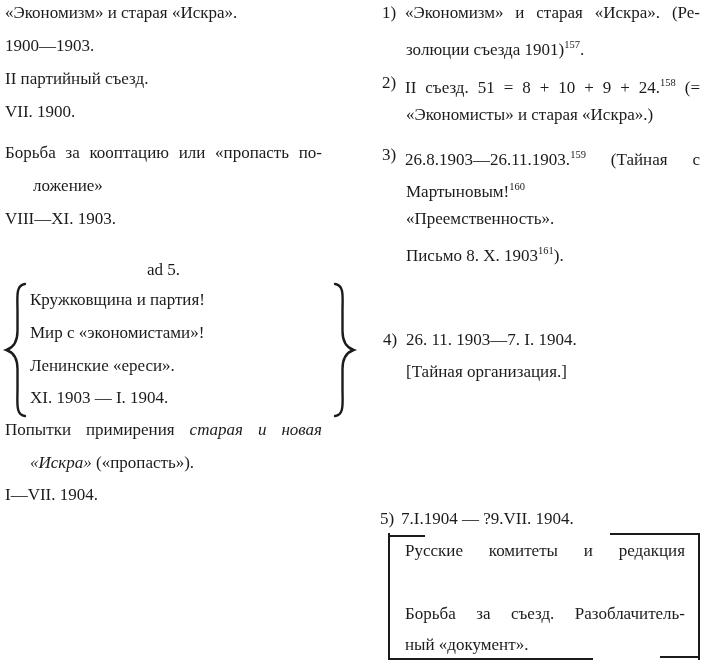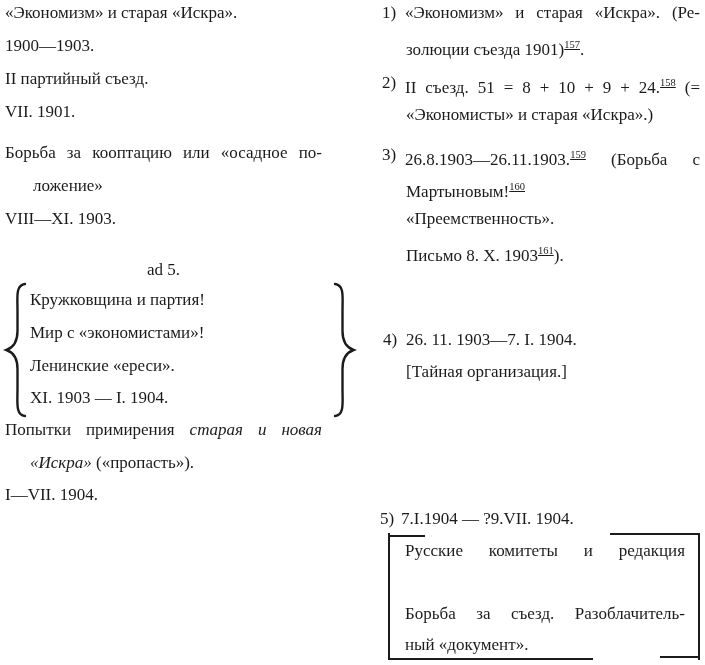--- a/index.html
+++ b/index.html
@@ -6,36 +6,36 @@
   body{
     width:705px;height:665px;background:#ffffff;position:relative;
     font-family:"Liberation Serif", serif;font-size:17px;color:#1b1b1b;
     overflow:hidden;
   }
   .ln{position:absolute;white-space:nowrap;line-height:22px;}
   .jl{white-space:normal;text-align:justify;text-align-last:justify;}
   .rt{}
   .ct{text-align:center;}
   .it{font-style:italic;}
-  .sup{font-size:10.5px;vertical-align:7px;text-decoration:underline;}
+  .sup{font-size:10.5px;vertical-align:7px;}
   .sp{font-style:italic;letter-spacing:4.5px;}
   .brace{position:absolute;}
   .box{position:absolute;left:388px;top:533px;width:312px;height:127px;}
   .bl{position:absolute;background:#1b1b1b;}
 </style>
 </head>
 <body>
 
 <div class="ln" style="left:5px;top:2px;width:317px">«Экономизм» и старая «Искра».</div>
 <div class="ln rt" style="left:5px;top:35px;width:317px">1900—1903.</div>
 
 <div class="ln" style="left:5px;top:68px;width:317px">II партийный съезд.</div>
-<div class="ln rt" style="left:5px;top:101px;width:317px">VII. 1901.</div>
+<div class="ln rt" style="left:5px;top:101px;width:317px">VII. 1900.</div>
 
-<div class="ln jl" style="left:5px;top:142px;width:317px">Борьба за кооптацию или «осадное по-</div>
+<div class="ln jl" style="left:5px;top:142px;width:317px">Борьба за кооптацию или «пропасть по-</div>
 <div class="ln" style="left:33px;top:175px;width:290px">ложение»</div>
 <div class="ln rt" style="left:5px;top:208px;width:317px">VIII—XI. 1903.</div>
 
 <div class="ln ct" style="left:5px;top:259px;width:317px">ad 5.</div>
 
 <svg class="brace" style="left:2px;top:281px" width="28" height="138" viewBox="0 0 28 138">
   <path d="M 23 3 C 13.5 4, 15.5 16, 15.5 30 L 15.5 50 C 15.5 61, 11.5 66.5, 4.5 69 C 11.5 71.5, 15.5 77, 15.5 88 L 15.5 108 C 15.5 122, 13.5 134, 23 135" fill="none" stroke="#1b1b1b" stroke-width="2.4" stroke-linecap="round"></path>
 </svg>
 <svg class="brace" style="left:330px;top:281px" width="28" height="138" viewBox="0 0 28 138">
   <path d="M 5 3 C 14.5 4, 12.5 16, 12.5 30 L 12.5 50 C 12.5 61, 16.5 66.5, 23.5 69 C 16.5 71.5, 12.5 77, 12.5 88 L 12.5 108 C 12.5 122, 14.5 134, 5 135" fill="none" stroke="#1b1b1b" stroke-width="2.4" stroke-linecap="round"></path>
@@ -52,21 +52,21 @@
 
 <div class="ln" style="left:382px;top:2px">1)</div>
 <div class="ln jl" style="left:405px;top:2px;width:295px">«Экономизм» и старая «Искра». (Ре-</div>
 <div class="ln" style="left:406px;top:34px"><span>золюции съезда 1901)</span><span class="sup">157</span><span>.</span></div>
 
 <div class="ln" style="left:382px;top:72px">2)</div>
 <div class="ln jl" style="left:405px;top:72px;width:295px"><span>II съезд. 51 = 8 + 10 + 9 + 24.</span><span class="sup">158</span><span> (=</span></div>
 <div class="ln" style="left:406px;top:104px">«Экономисты» и старая «Искра».)</div>
 
 <div class="ln" style="left:382px;top:144px">3)</div>
-<div class="ln jl" style="left:405px;top:144px;width:295px"><span>26.8.1903—26.11.1903.</span><span class="sup">159</span><span> (Борьба с</span></div>
+<div class="ln jl" style="left:405px;top:144px;width:295px"><span>26.8.1903—26.11.1903.</span><span class="sup">159</span><span> (Тайная с</span></div>
 <div class="ln" style="left:406px;top:176px"><span>Мартыновым!</span><span class="sup">160</span></div>
 <div class="ln" style="left:406px;top:208px">«Преемственность».</div>
 <div class="ln" style="left:406px;top:240px"><span>Письмо 8. X. 1903</span><span class="sup">161</span><span>).</span></div>
 
 <div class="ln" style="left:383px;top:329px">4)</div>
 <div class="ln" style="left:406px;top:329px">26. 11. 1903—7. I. 1904.</div>
 <div class="ln" style="left:406px;top:361px">[Тайная организация.]</div>
 
 <div class="ln" style="left:380px;top:508px">5)</div>
 <div class="ln" style="left:401px;top:508px">7.I.1904 — ?9.VII. 1904.</div>

